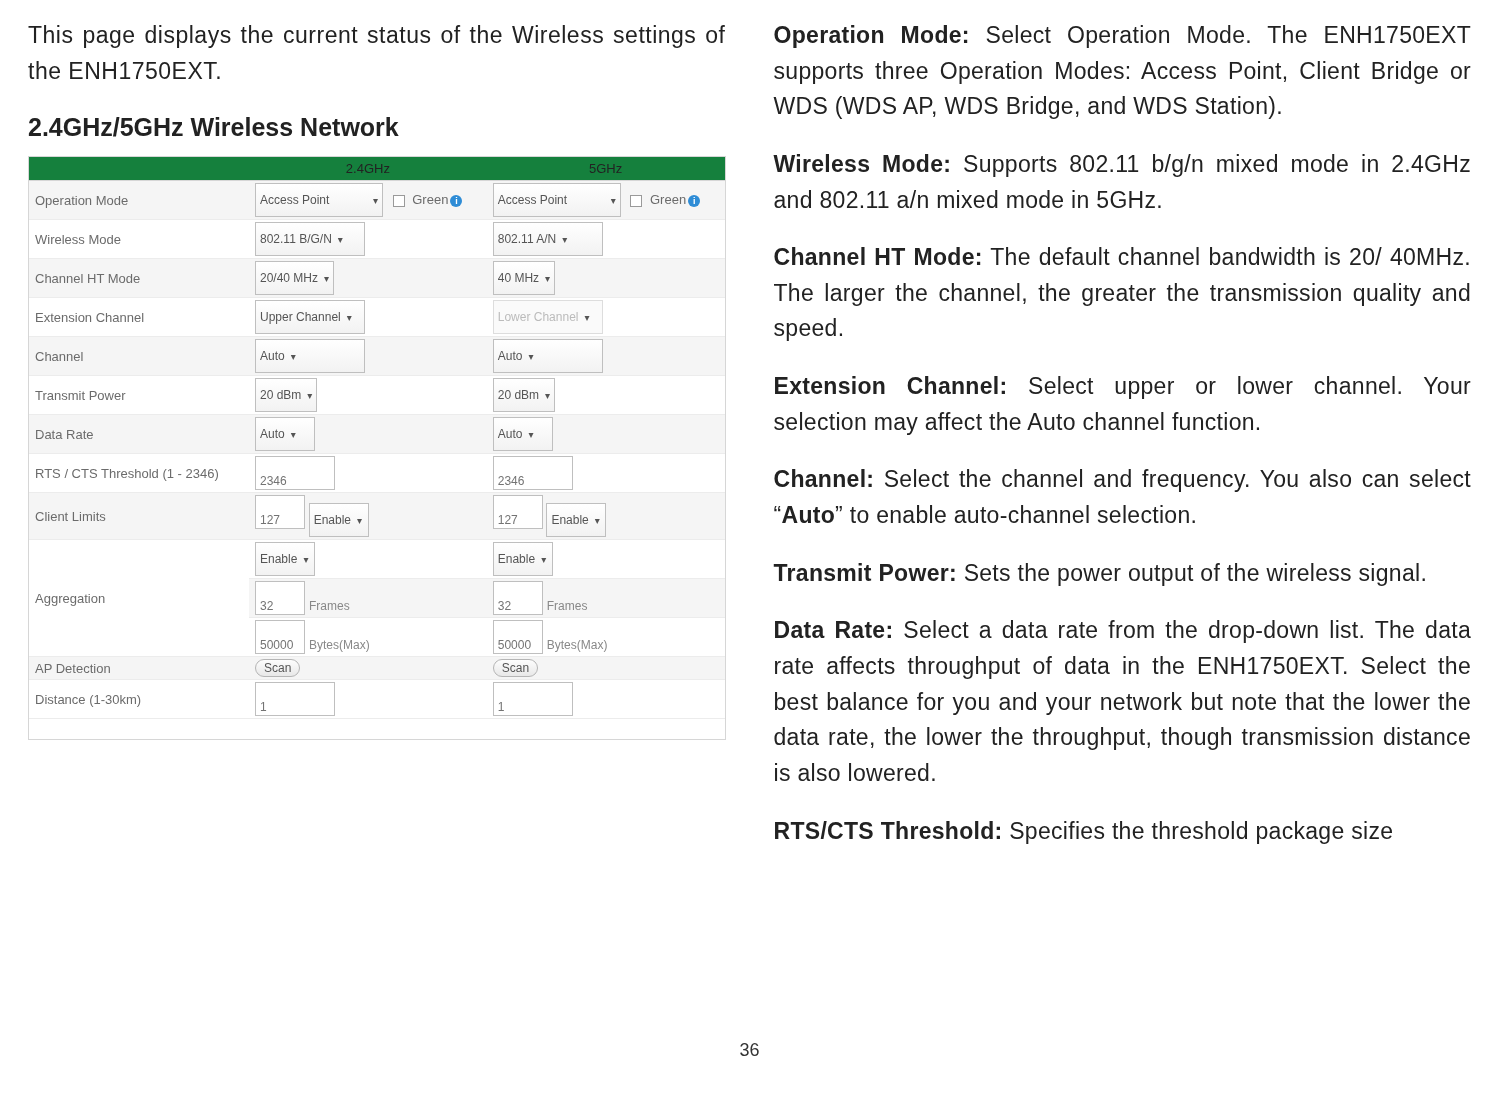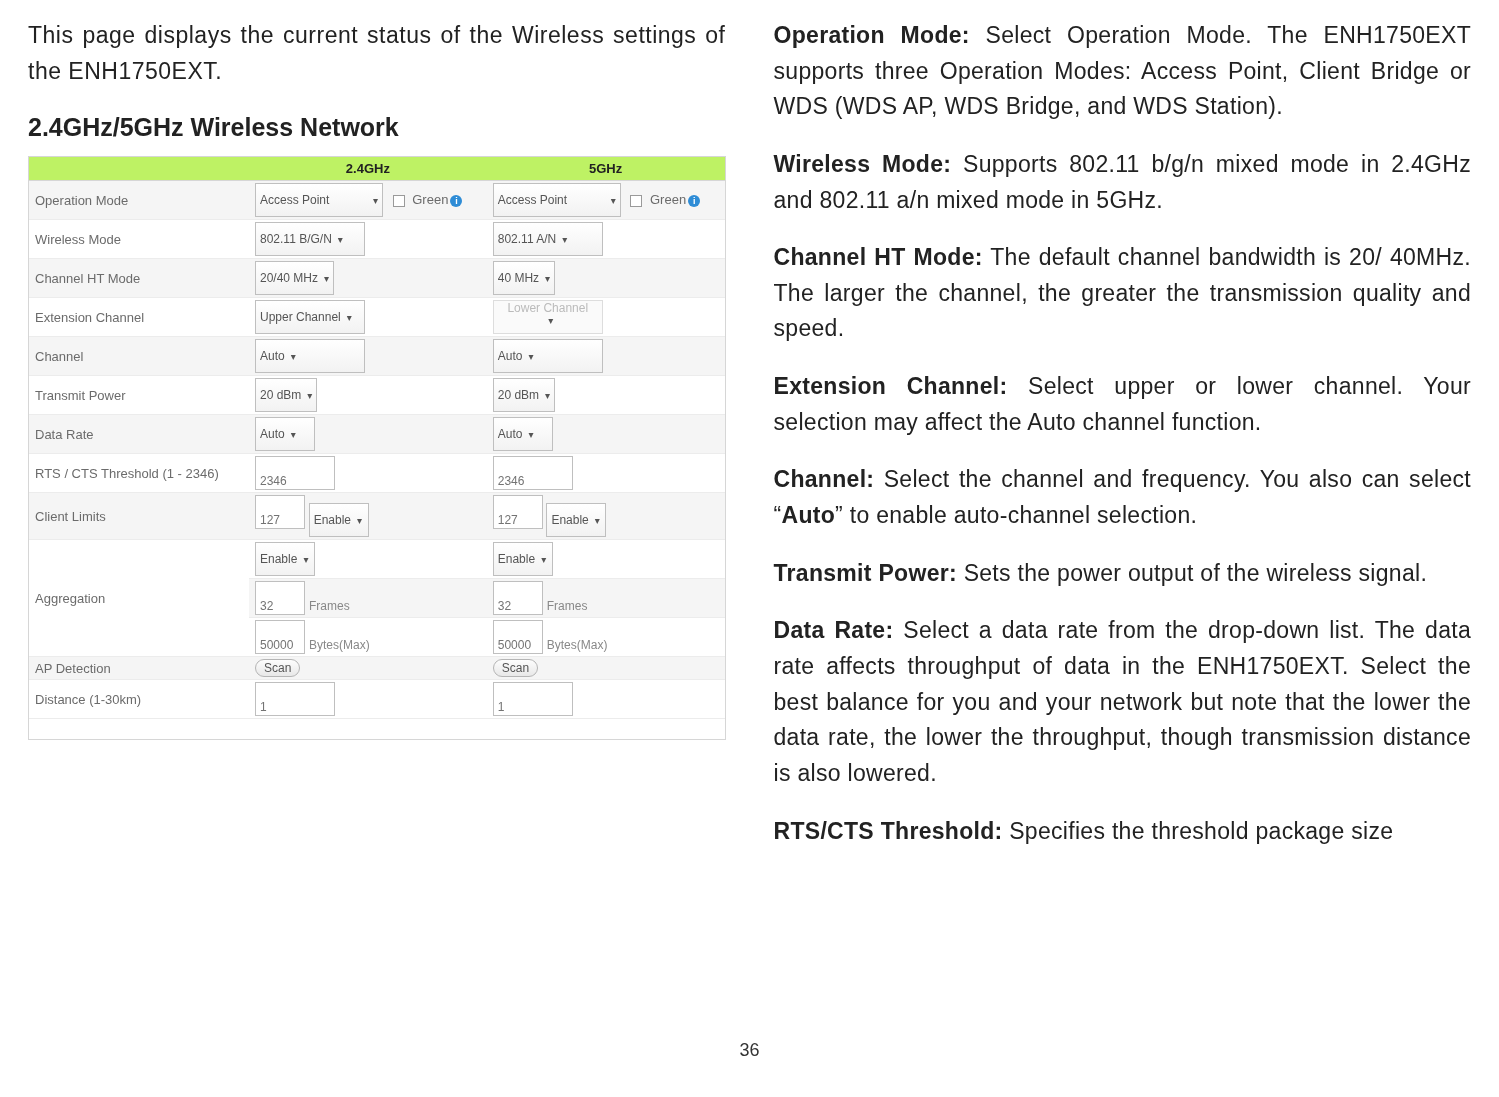--- a/index.html
+++ b/index.html
@@ -40,23 +40,23 @@
   .shot {
     border: 1px solid #d6d6d6;
     width: 100%;
     font-size: 13px;
     color: #6b6b6b;
     background: #fff;
     padding-bottom: 20px;
   }
   .shot table { width: 100%; border-collapse: collapse; }
   .shot th {
-    background: #bef264;
+    background: #15803d;
     color: #222;
-    font-weight: 700;
+    font-weight: 400;
     text-align: center;
     padding: 4px 6px;
     font-size: 13px;
     border-bottom: 1px solid #d6d6d6;
   }
   .shot td {
     padding: 2px 6px;
     border-bottom: 1px solid #ececec;
     vertical-align: middle;
     height: 22px;
@@ -74,21 +74,21 @@
     color:#555;
     min-width: 60px;
   }
   .sel .caret {
     margin-left: 6px;
     font-size: 10px;
     color: #555;
   }
   .sel.wide { min-width: 110px; }
   .sel.xwide { min-width: 128px; justify-content: space-between; }
-  .sel.dim { color:#bbb; border-color:#ddd; background:#fafafa;flex-direction:column; }
+  .sel.dim { color:#bbb; border-color:#ddd; background:#fafafa; }
   .txtbox {
     display: inline-block;
     border: 1px solid #bfbfbf;
     background: #fff;
     height: 17px;
     min-width: 50px;
     padding: 16px 4px;
     font-size: 12px;
     color:#737373;
     line-height: 16px;

